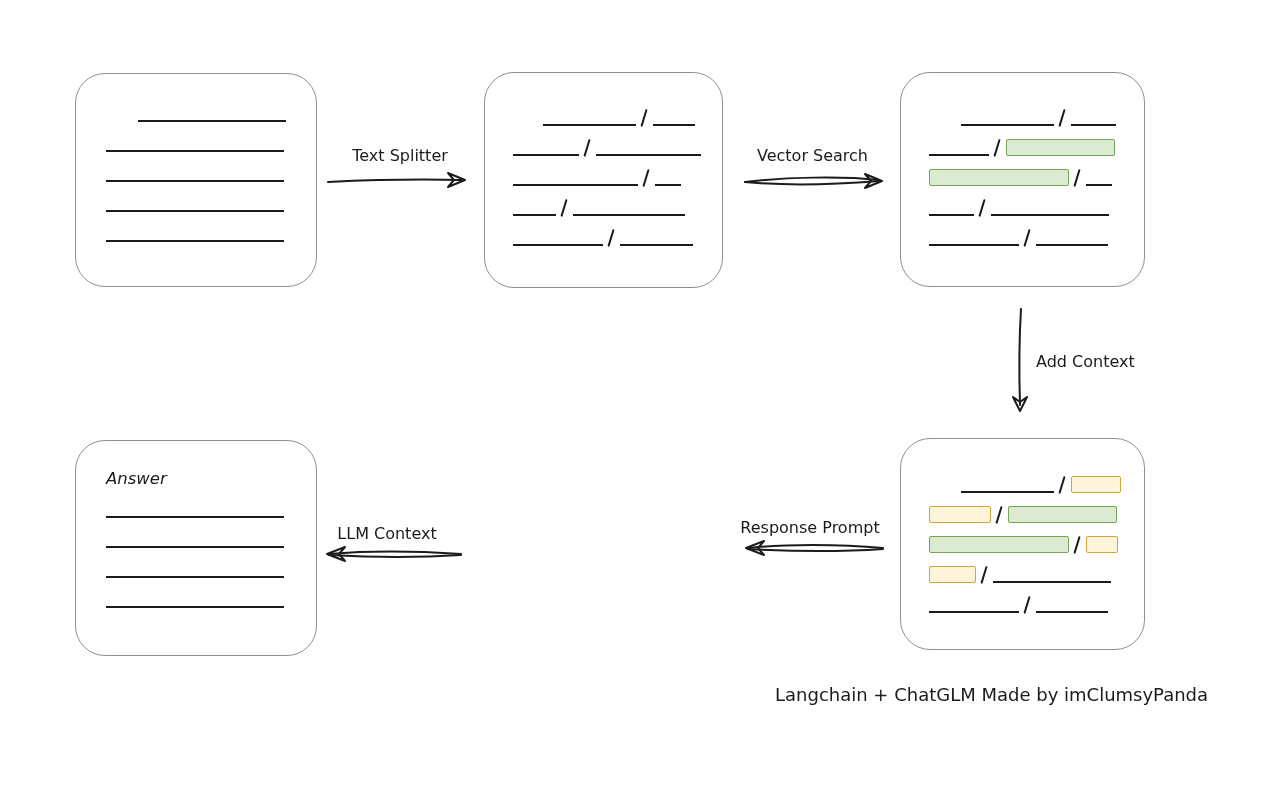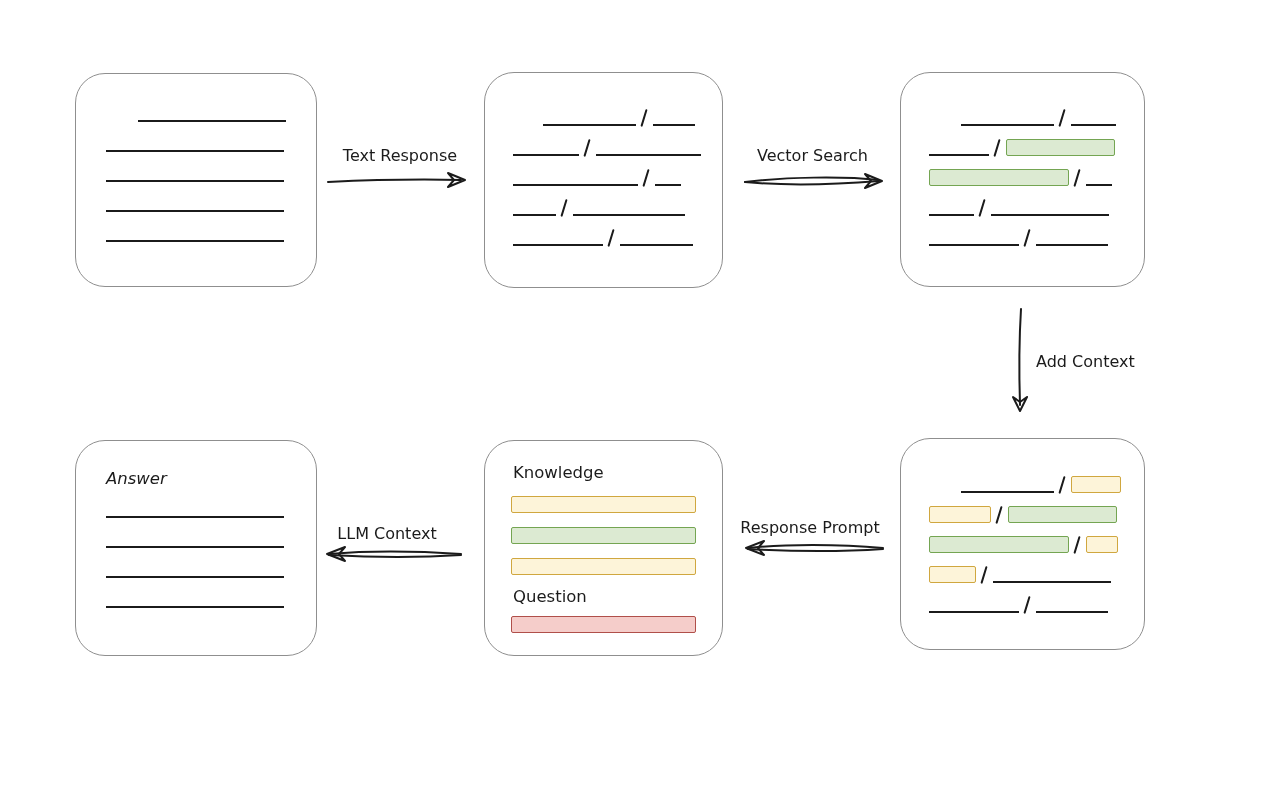--- a/index.html
+++ b/index.html
@@ -173,52 +173,40 @@
         <div class="seg-row">
           <span class="seg-line" style="width: 90px;"></span>
           <span class="slash">
             <span class="slash-bar"></span>
           </span>
           <span class="seg-line" style="width: 72px;"></span>
         </div>
       </div>
   </div>
 
-  <div class="box" style="left:484px;top:440px;width:237px;height:214px;">
-    <div class="box-title" style="left:28px;top:22px;">Knowledge</div>
-    <div class="bars" style="left:26px;top:55px;">
-        <div class="bar yellow"></div>
-        <div class="bar green"></div>
-        <div class="bar yellow"></div>
-      </div>
-    <div class="box-title" style="left:28px;top:146px;">Question</div>
-    <div class="bars" style="left:26px;top:175px;">
-        <div class="bar red"></div>
-      </div>
-  </div>
 
   <div class="box" style="left:75px;top:440px;width:240px;height:214px;">
     <div class="box-title" style="left:30px;top:28px;font-style:italic;">Answer</div>
     <div class="rows" style="left:30px;top:59px;">
         <div class="seg-row">
           <span class="seg-line" style="width: 178px;"></span>
         </div>
         <div class="seg-row">
           <span class="seg-line" style="width: 178px;"></span>
         </div>
         <div class="seg-row">
           <span class="seg-line" style="width: 178px;"></span>
         </div>
         <div class="seg-row">
           <span class="seg-line" style="width: 178px;"></span>
         </div>
       </div>
   </div>
 
-  <div class="arrow-label" style="left:330px;top:146px;width:140px;">Text Response</div>
+  <div class="arrow-label" style="left:330px;top:146px;width:140px;">Text Splitter</div>
   <svg class="arrow" style="left:325px;top:168px;" width="150" height="24" viewBox="0 0 150 24">
     <path d="M3,14 C45,12 95,11 136,12"></path>
     <path d="M123,5 L140,12 L123,19 L129,12 Z"></path>
   </svg>
 
   <div class="arrow-label" style="left:740px;top:146px;width:145px;">Vector Search</div>
   <svg class="arrow" style="left:742px;top:168px;" width="150" height="24" viewBox="0 0 150 24">
     <path d="M3,14 C45,9 100,8 137,12"></path>
     <path d="M3,14 C45,18 100,16 137,13"></path>
     <path d="M123,6 L140,13 L123,20 L129,13 Z"></path>
@@ -237,14 +225,15 @@
     <path d="M30,5 L12,12 L30,19 L24,12 Z"></path>
   </svg>
 
   <div class="arrow-label" style="left:322px;top:524px;width:130px;">LLM Context</div>
   <svg class="arrow" style="left:316px;top:542px;" width="148" height="24" viewBox="0 0 148 24">
     <path d="M145,12 C100,9 48,9 13,12"></path>
     <path d="M145,13 C100,16 48,15 13,13"></path>
     <path d="M29,5 L11,12 L29,19 L23,12 Z"></path>
   </svg>
 
+  <div class="caption" style="left:775px;top:684px;width:400px;">Langchain + ChatGLM Made by imClumsyPanda</div>
 
 </div>
 
 </body></html>

